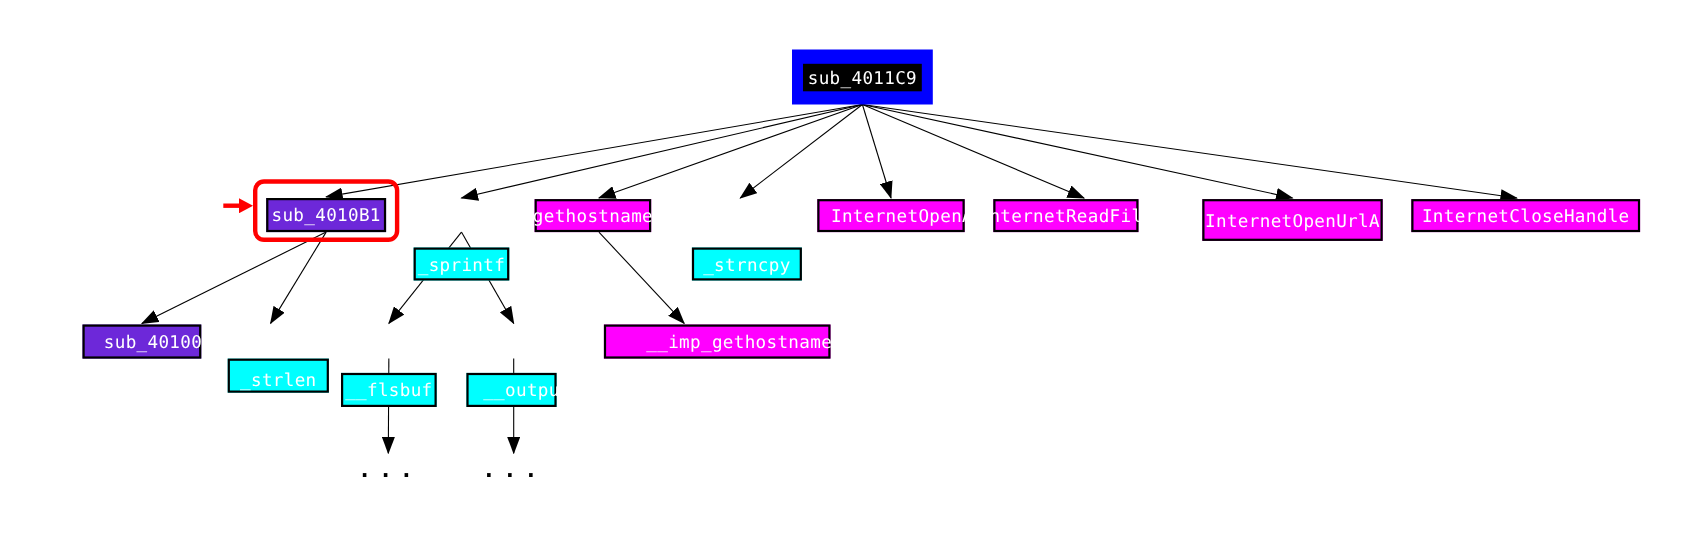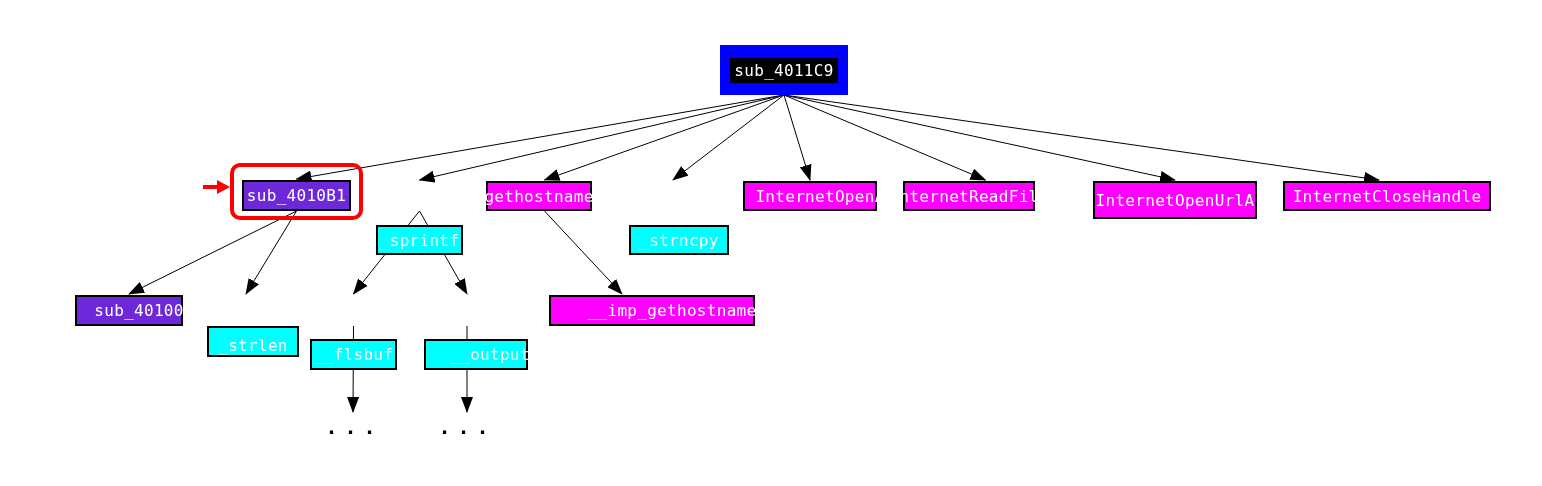--- a/index.html
+++ b/index.html
@@ -114,21 +114,21 @@
       </div>
       <div class="node black" style="left: 75px; top: 295px; width: 108px; height: 31px; padding-left: 30px;">
         <span class="lbl">sub_401000</span>
       </div>
       <div class="node cyan" style="left: 207px; top: 282px; width: 92px; height: 31px; align-items: flex-end;">
         <span class="lbl">_strlen</span>
       </div>
       <div class="node cyan" style="left: 310px; top: 295px; width: 87px; height: 31px; justify-content: center;">
         <span class="lbl">__flsbuf</span>
       </div>
-      <div class="node cyan" style="left: 424px; top: 295px; width: 104px; height: 31px; padding-left: 28px;">
+      <div class="node cyan" style="left: 424px; top: 295px; width: 82px; height: 31px; padding-left: 28px;">
         <span class="lbl">__output</span>
       </div>
       <div class="node magenta" style="left: 549px; top: 295px; width: 206px; height: 31px; padding-left: 40px;">
         <span class="lbl">__imp_gethostname</span>
       </div>
     </div>
 
 
 <div class="ellipsis" style="left: 354px; top: 415px;">...</div>
     <div class="ellipsis" style="left: 467px; top: 415px;">...</div>

